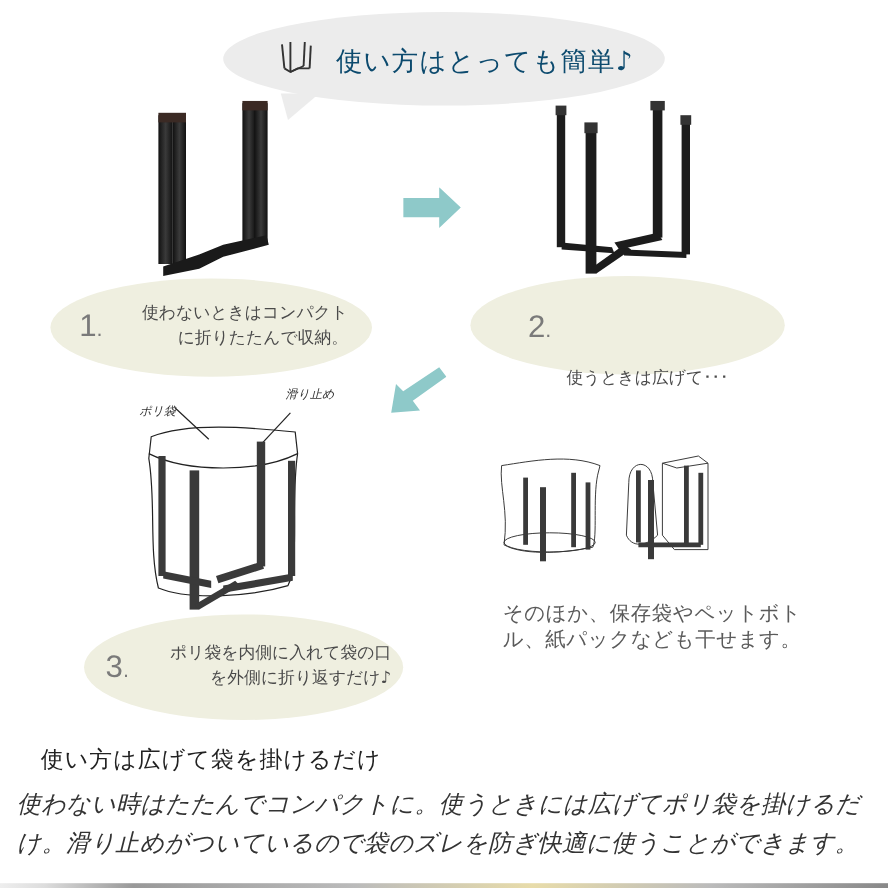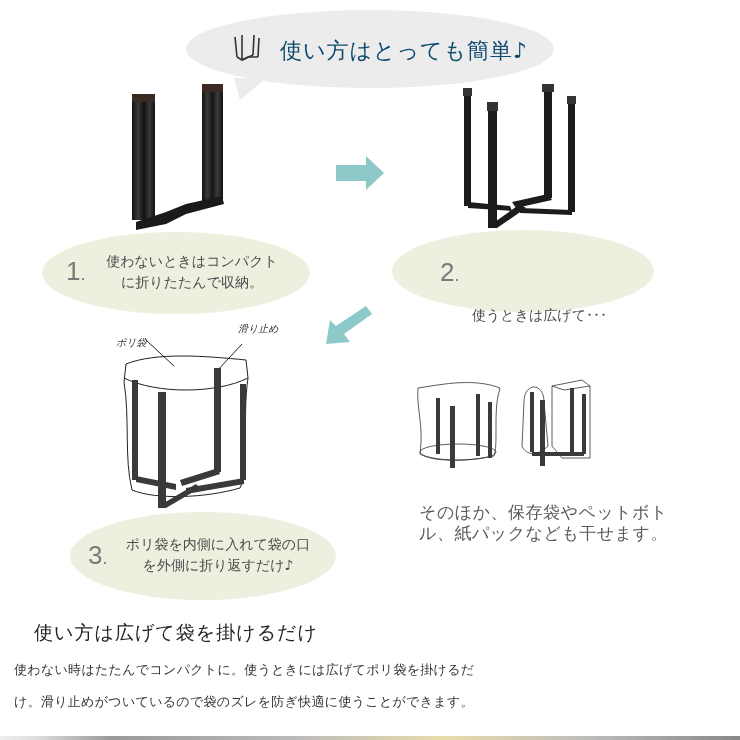--- a/index.html
+++ b/index.html
@@ -13,34 +13,34 @@
   .top-bubble-tail { left:230px; top:78px; width:0; height:0;
                      border-left:14px solid transparent; border-right:18px solid transparent;
                      border-top:22px solid #ececec; transform:skewX(-20deg); }
   .top-title { left:280px; top:36px; font-size:22px; color:#0c4a6e; letter-spacing:1px; white-space:nowrap; }
   .top-icon { left:232px; top:33px; width:30px; height:30px; }
 
   
   .ellipse { background:#efefe0; border-radius:50%; }
   .step-num { font-family:"Liberation Sans", sans-serif; font-size:26px; color:#7a7a7a; }
   .step-num .dot { font-size:18px; }
-  .step-text { font-size:14px; color:#4a4a4a; line-height:21px; text-align:center; white-space:nowrap; }
+  .step-text { font-size:14px; color:#4a4a4a; line-height:21px; text-align:right; white-space:nowrap; }
 
   .e1 { left:42px; top:232px; width:268px; height:82px; }
   .e2 { left:392px; top:230px; width:262px; height:82px; }
   .e3 { left:70px; top:512px; width:266px; height:88px; }
 
   .arrow { }
 
   .side-note { left:394px; top:502px; font-size:17px; color:#5a5a5a; line-height:21px; letter-spacing:0.5px; white-space:nowrap;margin-left:25px; }
 
   .label-small { font-size:10px; color:#333; white-space:nowrap;font-style:italic; }
 
   .heading { left:16px; top:620px; font-size:19px; color:#222; letter-spacing:1px; white-space:nowrap;margin-left:18px; }
-  .body-text { left:14px; top:654px; width:720px; font-size:13px; color:#333; line-height:32px; letter-spacing:0.3px; }
+  .body-text { left:14px; top:654px; width:720px; font-size:20px; color:#333; line-height:32px; letter-spacing:0.3px;font-style:italic; }
 
   .bottom-bar { left:0; top:736px; width:740px; height:4px;
                 background:linear-gradient(to right,#eee 0%,#ddd 5%,#999 15%,#bbb 40%,#e8dcaa 60%,#bbb 80%,#888 100%); }
 </style>
 </head>
 <body>
 
 <div class="abs top-bubble"></div>
 <div class="abs top-bubble-tail"></div>
 <svg class="abs top-icon" viewBox="0 0 30 30">

